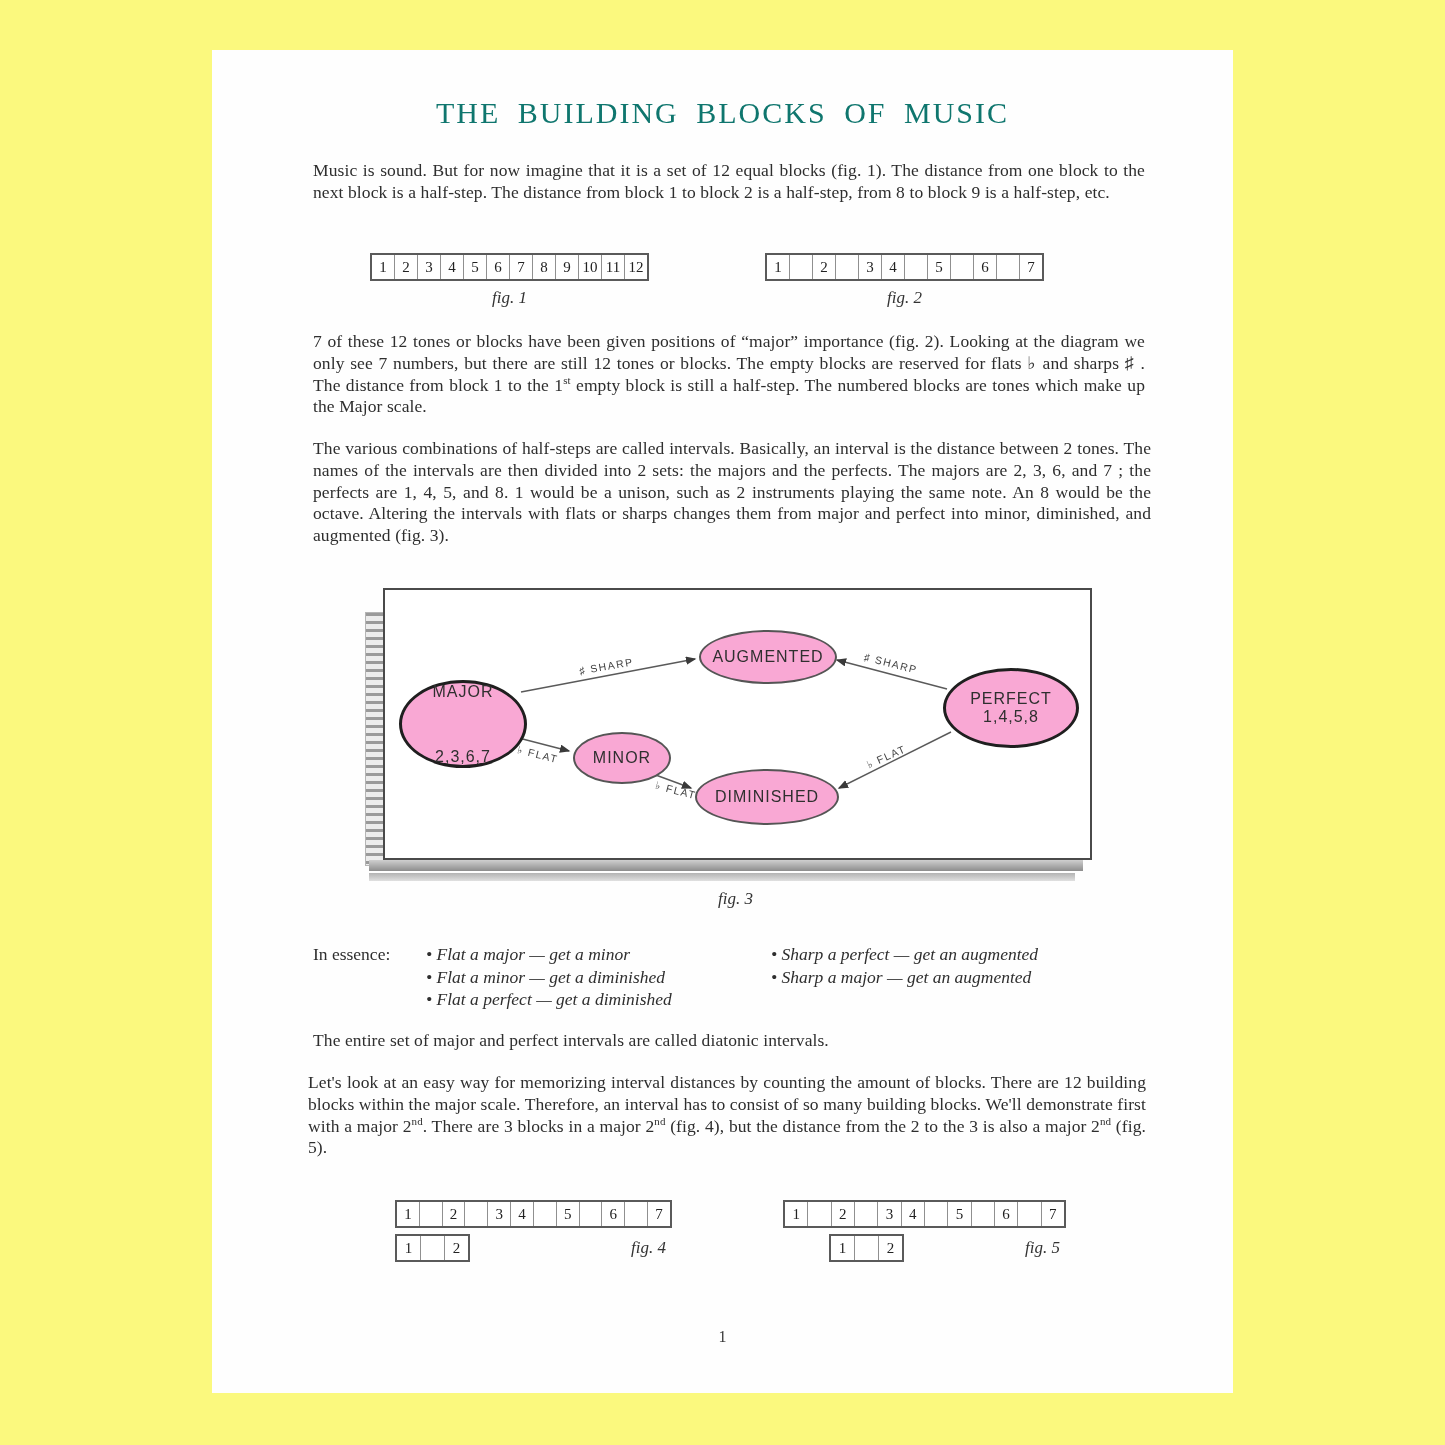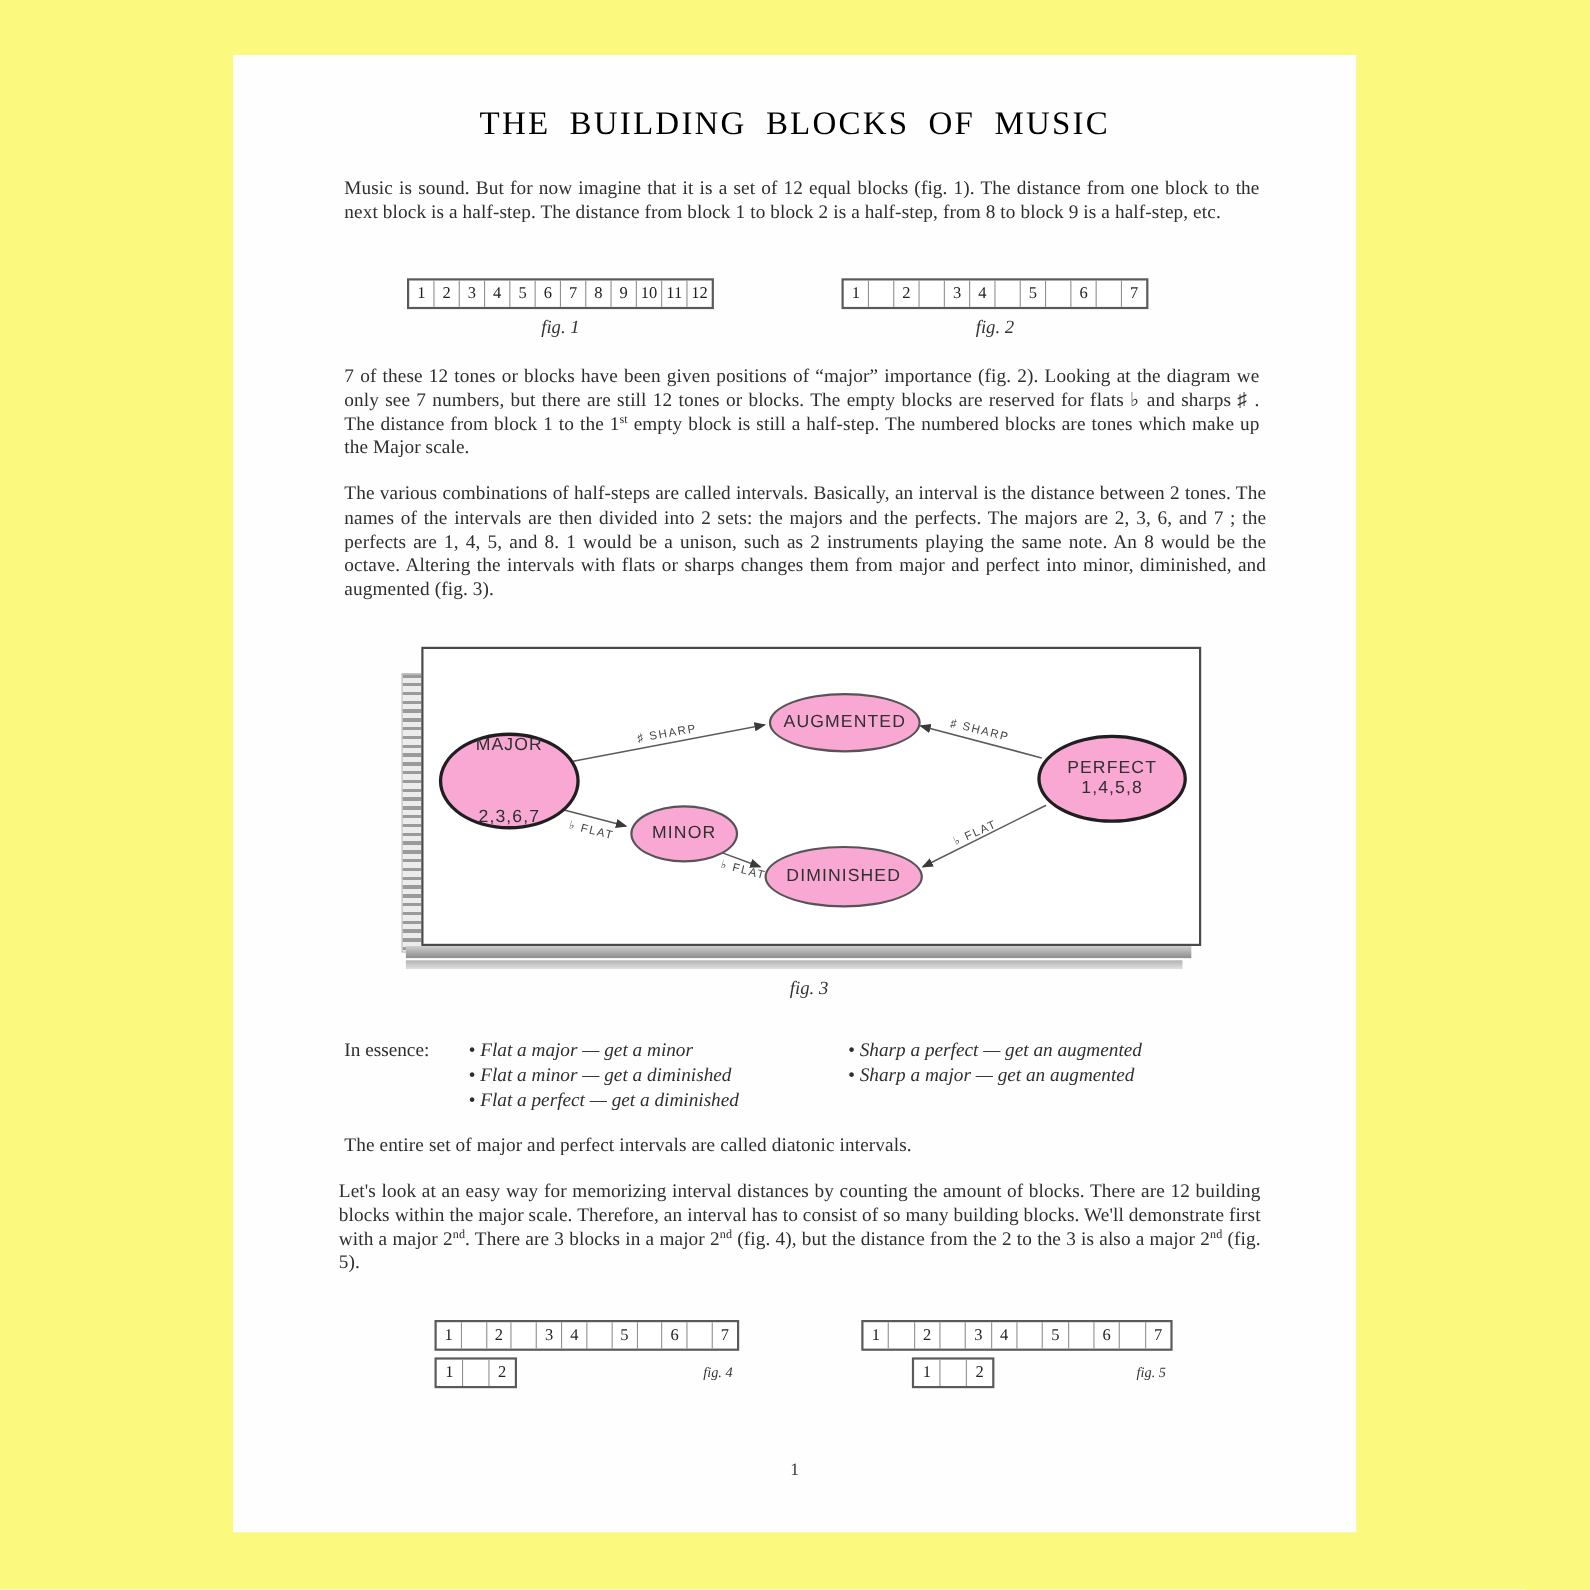--- a/index.html
+++ b/index.html
@@ -1,21 +1,21 @@
 <!DOCTYPE html>
 <html><head>
 <meta charset="utf-8">
 <style>
   html,body{margin:0;padding:0;}
   .canvas{position:relative;width:1445px;height:1445px;background:#fbf97e;overflow:hidden;
           font-family:"Liberation Serif", serif;}
   .page{position:absolute;left:212px;top:50px;width:1021px;height:1343px;background:#fefefe;}
 
   .title{position:absolute;left:0;right:0;top:46px;text-align:center;
-         font-size:30px;letter-spacing:2px;word-spacing:8px;color:#000000;}
+         font-size:30px;letter-spacing:2px;word-spacing:8px;color:#0f766e;}
 
   .para{position:absolute;font-size:17.5px;line-height:21.8px;color:#2e2e2e;
         text-align:justify;letter-spacing:0.1px;}
   .p1{left:101px;top:110px;width:832px;}
   .p2{left:101px;top:281px;width:832px;}
   .p3{left:101px;top:388px;width:838px;}
   .p4{left:101px;top:980px;width:832px;text-align:left;}
   .p5{left:96px;top:1022px;width:838px;}
   sup{font-size:11px;line-height:0;}
 
@@ -41,21 +41,21 @@
   .shadow2{position:absolute;left:4px;top:285px;width:706px;height:8px;
            background:linear-gradient(180deg,#b3b3b3,#e0e0e0);}
   .fig3cap{position:absolute;left:18px;top:301px;width:705px;text-align:center;
            font-style:italic;font-size:17px;color:#333;}
   .arrows{position:absolute;left:0;top:0;width:705px;height:268px;}
   .node{position:absolute;border-radius:50%;background:#f9a8d4;display:flex;flex-direction:column;
         align-items:center;justify-content:center;font-family:"Liberation Sans", sans-serif;
         color:#2f2f2f;letter-spacing:1px;}
   .node .nl{font-size:16px;}
   .node .ns{font-size:16px;}
-  .n-major{left:14px;top:76px;width:122px;height:82px;border:3.5px solid #1f1f1f;gap:47px;}
+  .n-major{left:14px;top:90px;width:122px;height:82px;border:3.5px solid #1f1f1f;gap:47px;}
   .n-augmented{left:314px;top:40px;width:134px;height:50px;border:2px solid #555;}
   .n-perfect{left:558px;top:78px;width:130px;height:74px;border:3.5px solid #1f1f1f;}
   .n-minor{left:188px;top:142px;width:94px;height:48px;border:2px solid #555;}
   .n-diminished{left:310px;top:179px;width:140px;height:52px;border:2px solid #555;}
   .alabel{font-family:"Liberation Sans", sans-serif;font-size:10.5px;letter-spacing:1.5px;fill:#444;}
 
   
   .essence{position:absolute;left:101px;top:893px;width:840px;display:flex;
            font-size:17.5px;line-height:22.5px;color:#2e2e2e;}
   .ess-label{width:113px;flex:none;}
@@ -63,21 +63,21 @@
   .ess-col2{flex:1;}
   .ess-item{white-space:nowrap;font-style:italic;}
 
   
   .figs45{position:absolute;left:183px;top:1150px;display:flex;}
   .fig45{display:flex;flex-direction:column;width:277px;}
   .f5{margin-left:111px;width:283px;}
   .bcell23{width:23px;}
   .subline{display:flex;margin-top:6px;align-items:center;}
   .sub-off2{margin-left:46px;}
-  .figcap45{font-style:italic;font-size:13px;color:#333;margin-left:auto;margin-right:6px;}
+  .figcap45{font-style:italic;font-size:17px;color:#333;margin-left:auto;margin-right:6px;}
 
   .pagenum{position:absolute;left:0;right:0;top:1278px;text-align:center;
            font-size:16px;color:#3a3a3a;}
 </style>
 </head>
 <body>
 
 <div class="canvas">
   <div class="page">
 

